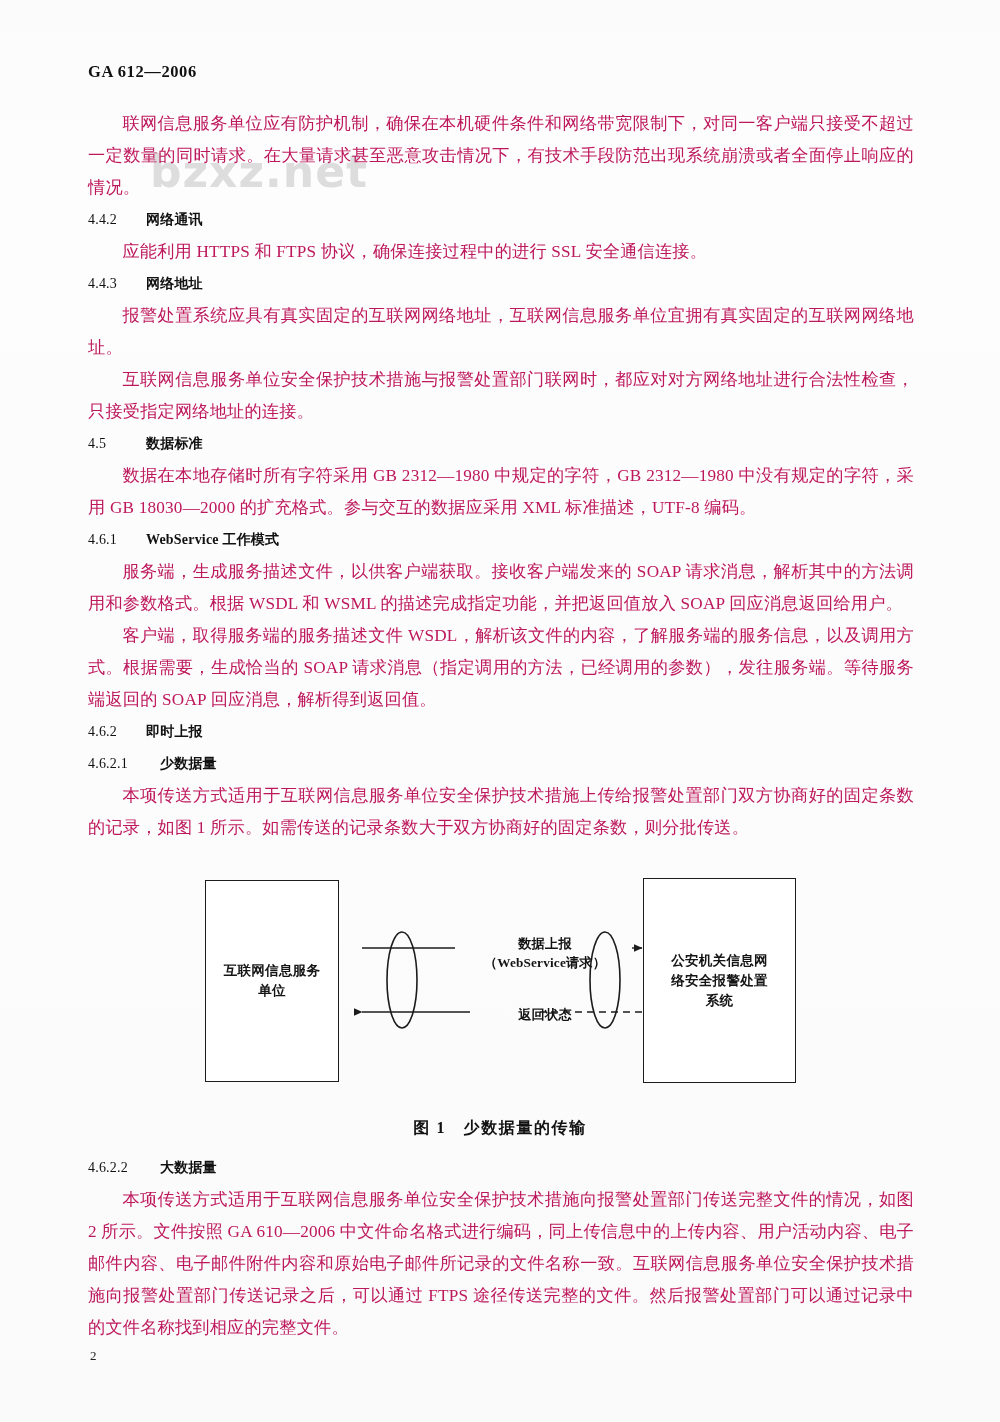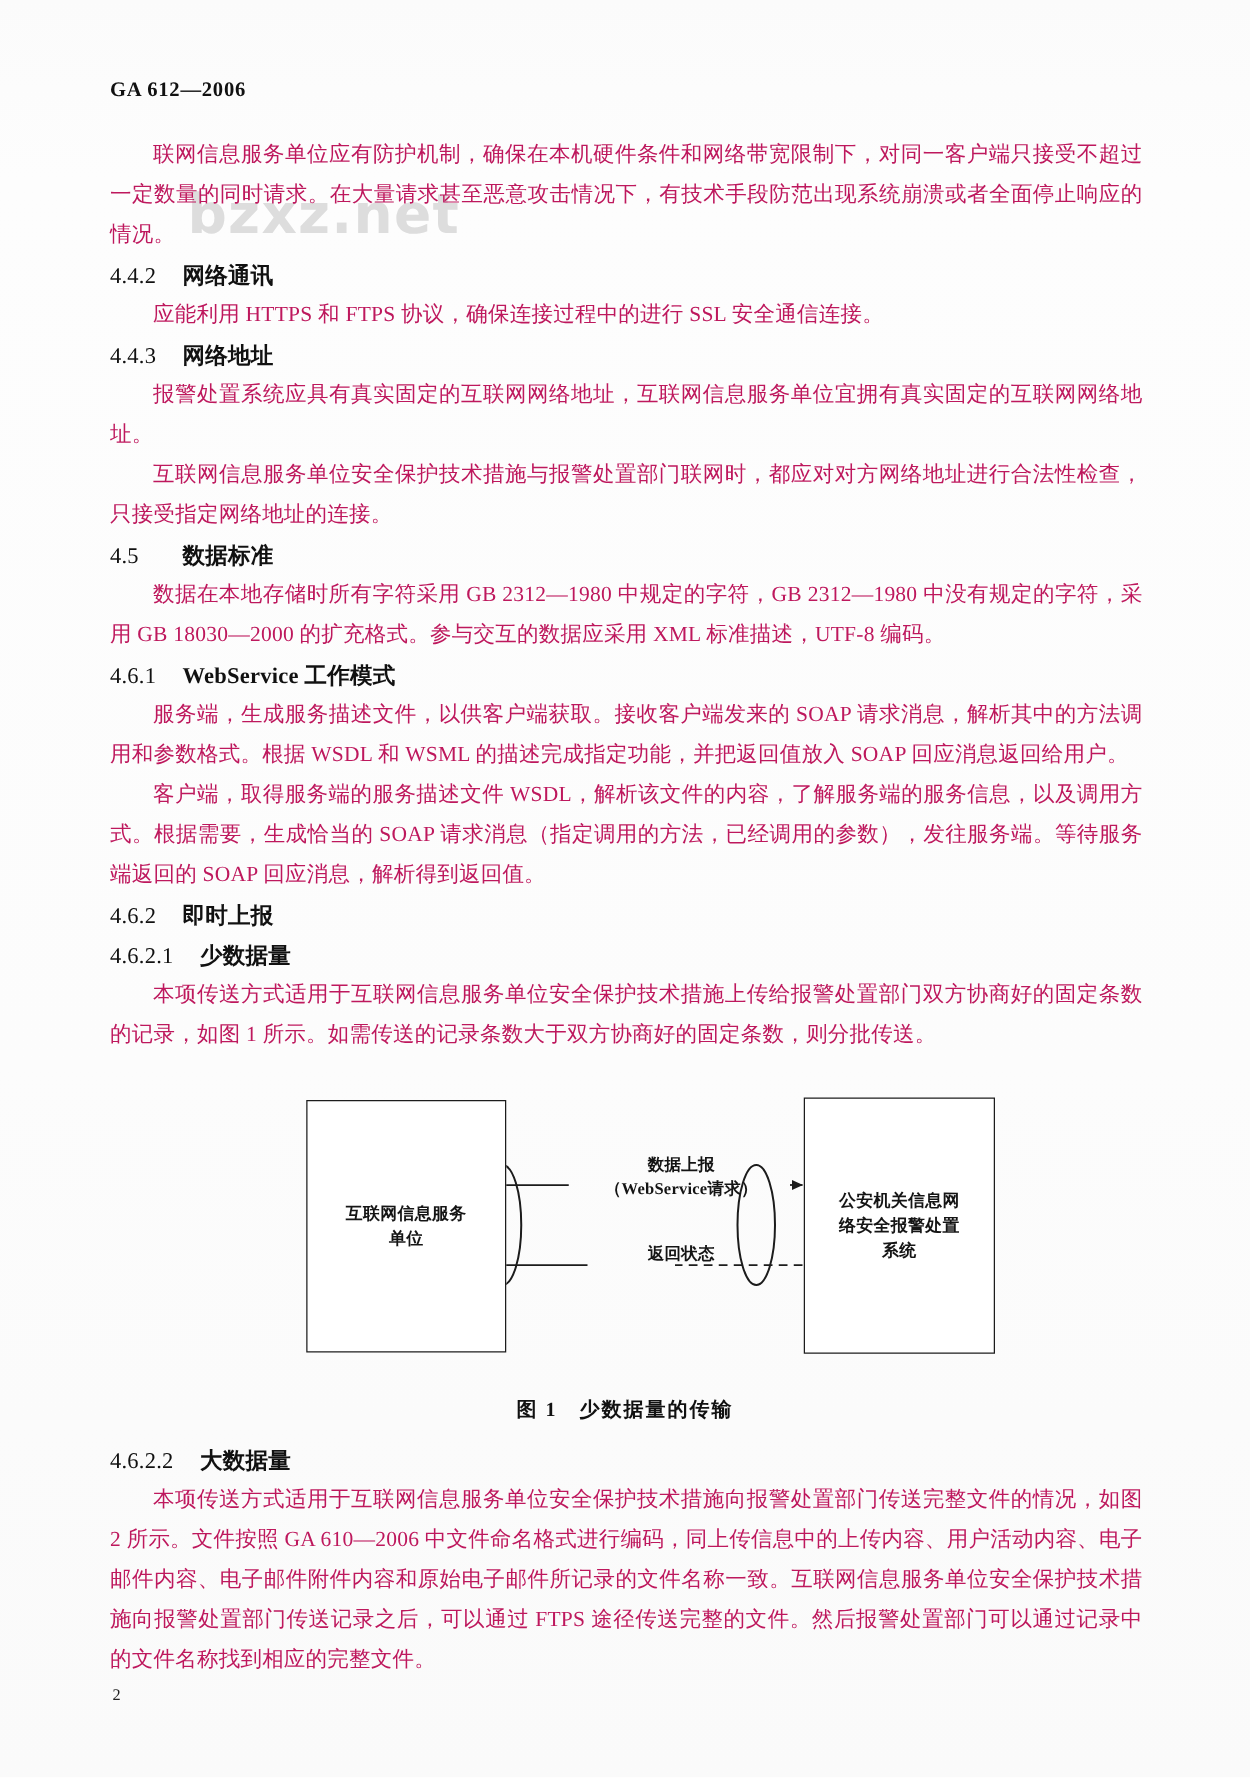--- a/index.html
+++ b/index.html
@@ -53,21 +53,21 @@
     text-align: justify;
     text-justify: inter-ideograph;
     color: #be185d;
     margin: 0;
     letter-spacing: 0.2px;
   }
   .para.indent {
     text-indent: 2em;
   }
   .heading {
-    font-size: 18px;
+    font-size: 14px;
     line-height: 32px;
     font-weight: bold;
     margin: 0;
     color: #111;
     letter-spacing: 0.2px;
   }
   .heading .num {
     font-family: "Liberation Serif", "DejaVu Serif", serif;
     font-weight: normal;
     display: inline-block;
@@ -118,23 +118,22 @@
     line-height: 20px;
     font-weight: bold;
     text-align: center;
     color: #151515;
     letter-spacing: 0.3px;
     width: 112px;
   }
   #box-left {
     left: 205px;
     top: 20px;
-    width: 160px;
+    width: 134px;
     height: 202px;
-    margin-left: 40px;
   }
   #box-right {
     left: 643px;
     top: 18px;
     width: 153px;
     height: 205px;
   }
   #fig-svg {
     position: absolute;
     left: 0;
@@ -143,20 +142,21 @@
     height: 240px;
   }
   .arrow-label {
     position: absolute;
     font-size: 13.2px;
     font-weight: bold;
     text-align: center;
     color: #141414;
     line-height: 19px;
     letter-spacing: 0.2px;
+    margin-top: 12px;
   }
   #label-up {
     left: 455px;
     top: 62px;
     width: 180px;
   }
   #label-down {
     left: 470px;
     top: 133px;
     width: 150px;

